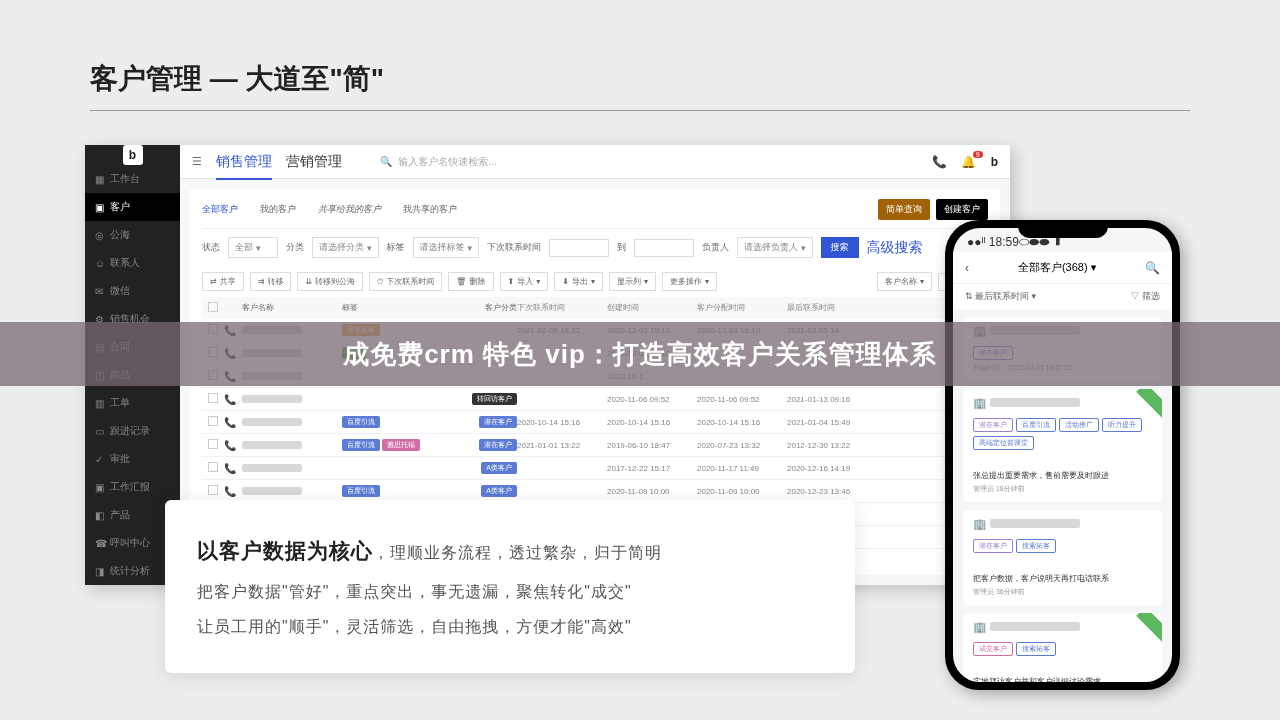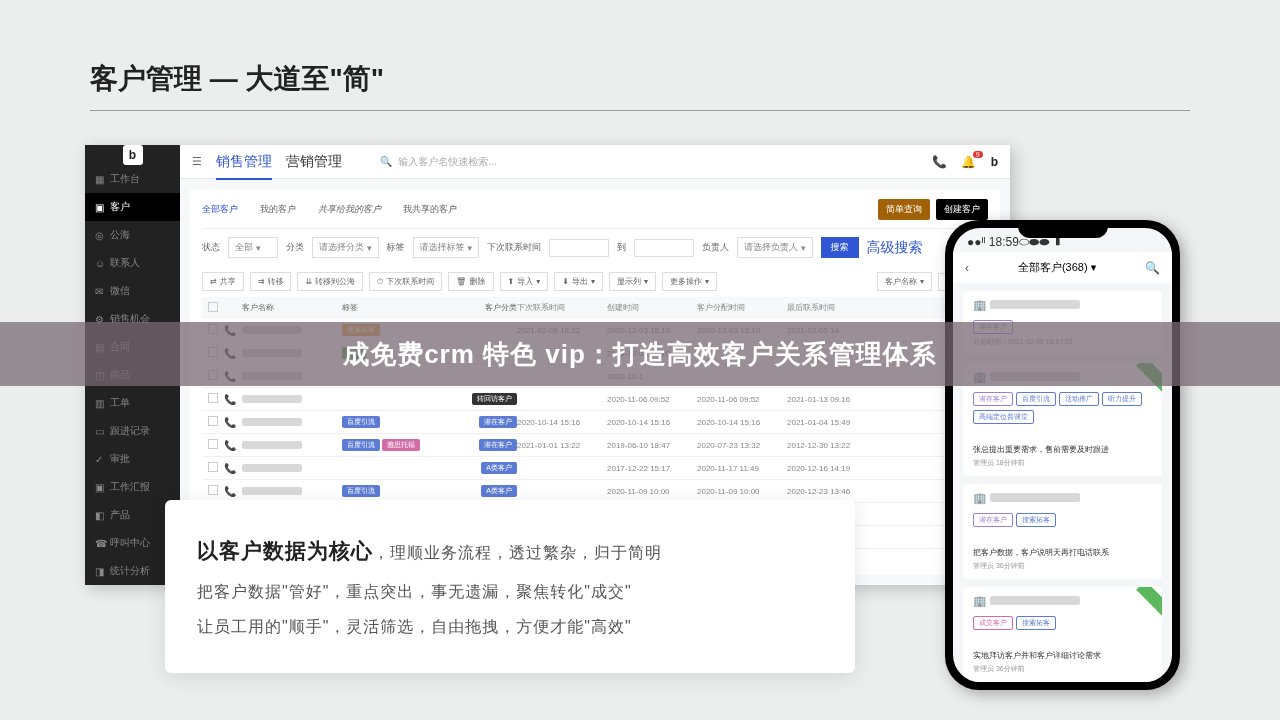--- a/index.html
+++ b/index.html
@@ -397,20 +397,24 @@
   <div class="phone-screen">
     <div class="phone-status">
       <span>●●ᴵᴵ <span>18:59</span></span>
       <span>⬭⬬⬬ ▮</span>
     </div>
     <div class="phone-header">
       <span class="phone-back">‹</span>
       <span class="phone-title"><span>全部客户(368)</span> ▾</span>
       <span class="phone-search-icon">🔍</span>
     </div>
+    <div class="phone-filter-bar">
+      <span>⇅ <span>最后联系时间</span> ▾</span>
+      <span>▽ <span>筛选</span></span>
+    </div>
     <div id="phone-cards" style="flex:1;overflow:hidden">
         <div class="phone-card">
     <div class="phone-card-icon">🏢 <span class="phone-card-name-bar"></span></div>
     <div><span class="phone-tag-chip" style="border:1px solid #9b7fd4;color:#9b7fd4">潜在客户</span></div>
 
     <div class="phone-card-meta">开始时间：2021-02-05 18:57:51</div>
         </div>
         <div class="phone-card">
           <div class="corner-ribbon" style="background:#5cb85c">　</div>
     <div class="phone-card-icon">🏢 <span class="phone-card-name-bar"></span></div>

